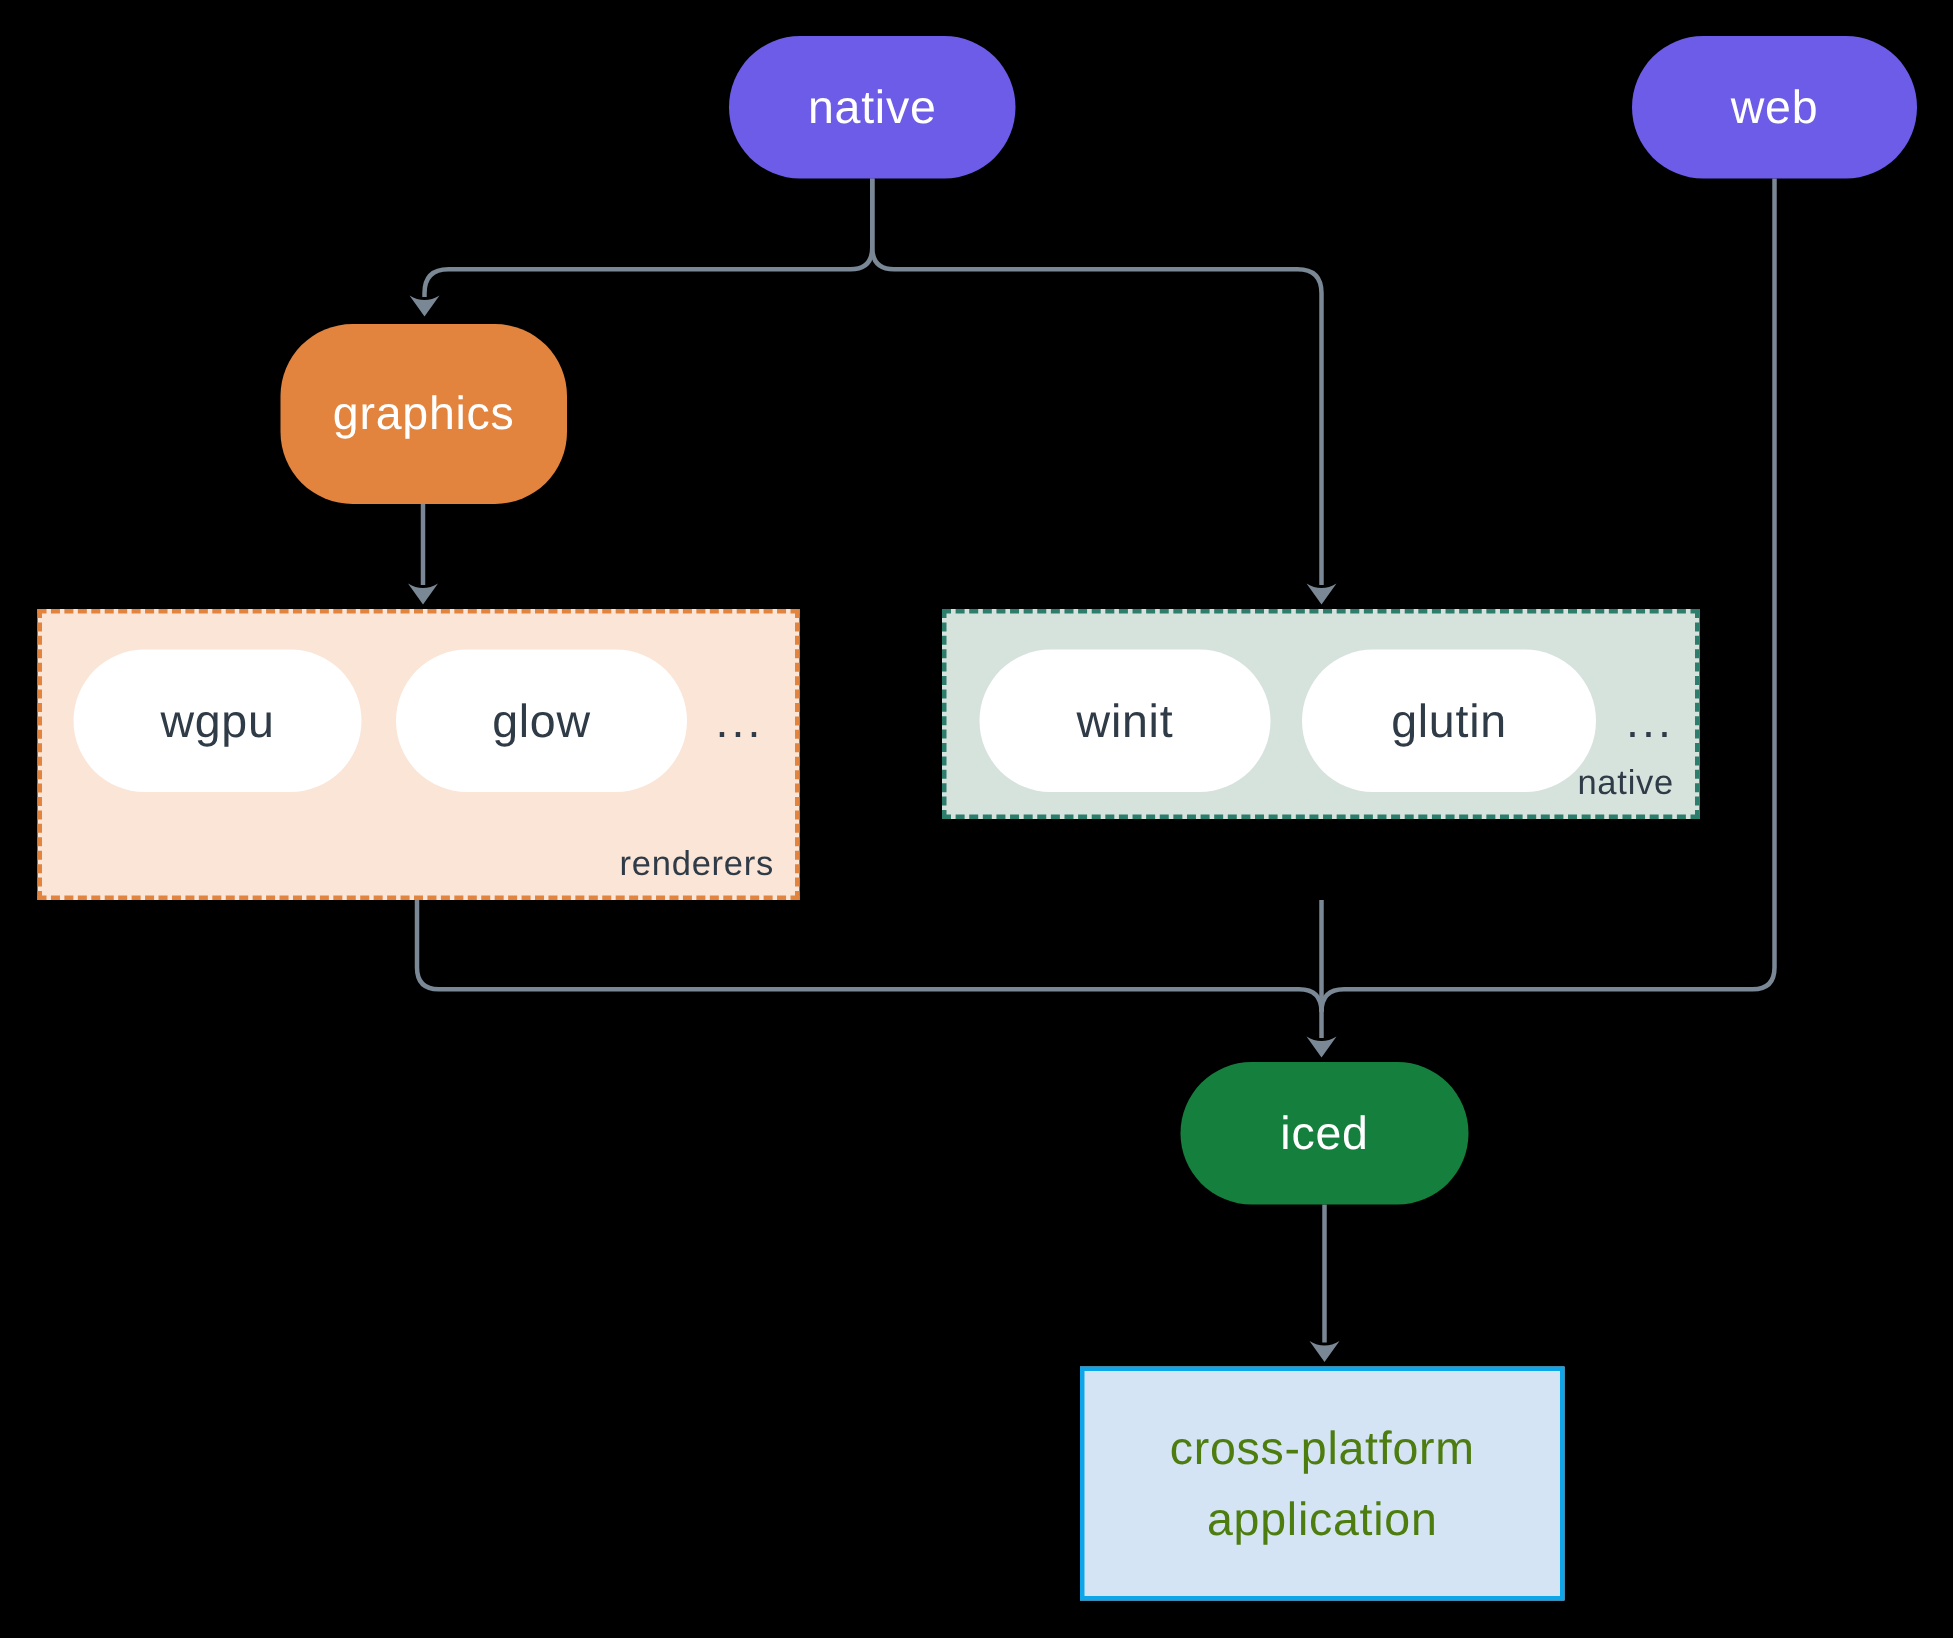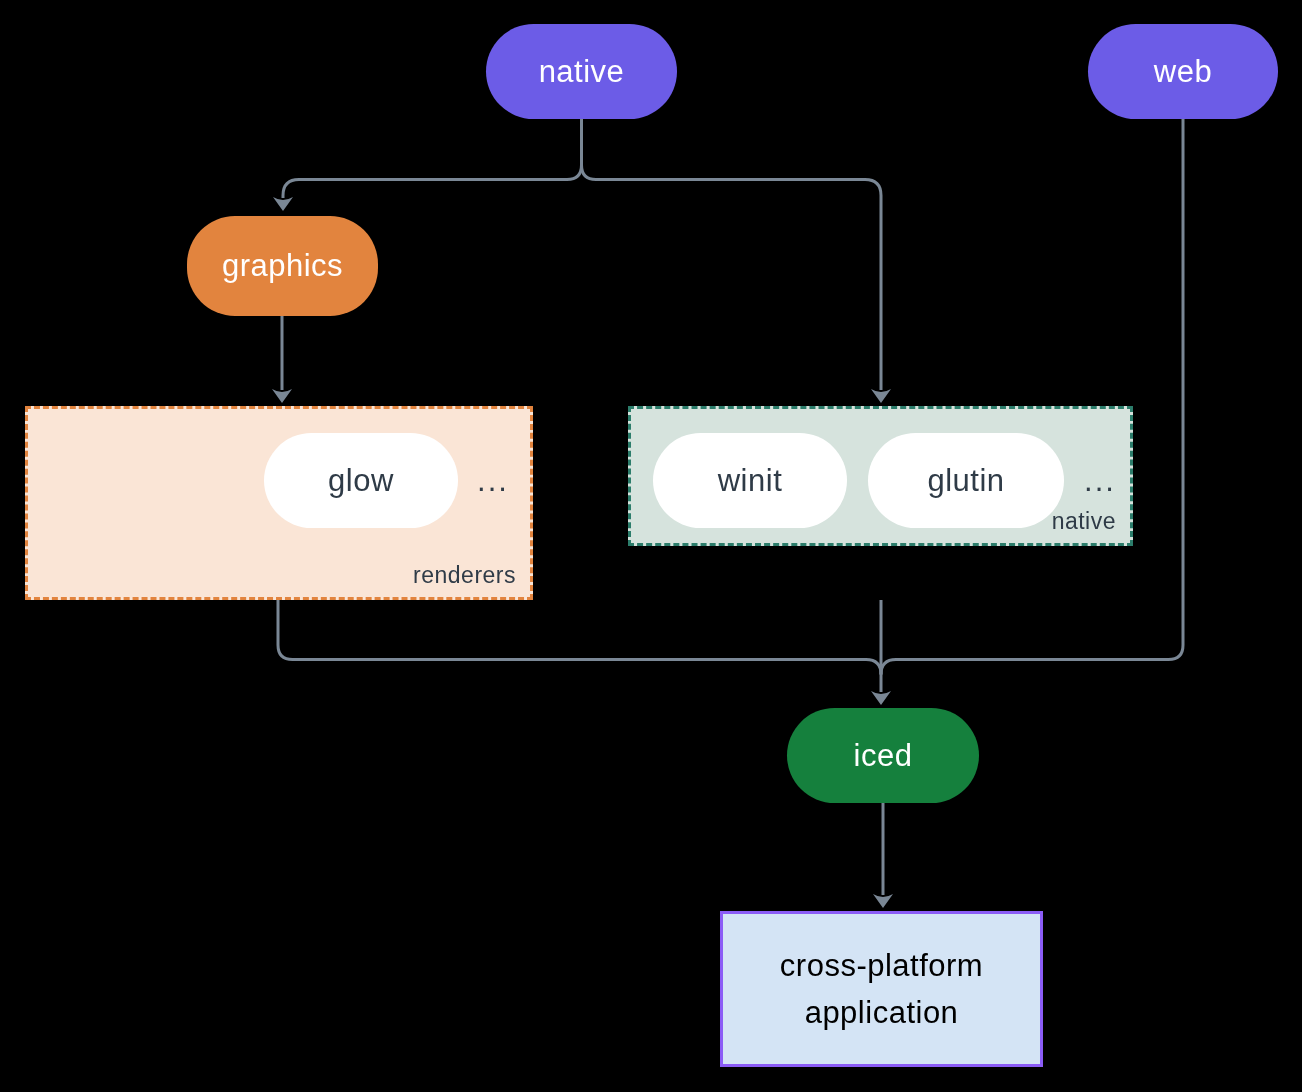--- a/index.html
+++ b/index.html
@@ -32,21 +32,21 @@
     font-size: 31px;
     letter-spacing: 0.5px;
   }
   .pill.purple { background: #6C5CE7; }
   .pill.orange { background: #E2843E; }
   .pill.blue   { background: #15803d; }
   .pill.white  { background: #FFFFFF; color: #2F3B47; }
 
   .node-native   { left: 486px; top: 24px;  width: 191px; height: 95px; }
   .node-web      { left: 1088px; top: 24px; width: 190px; height: 95px; }
-  .node-graphics { left: 187px; top: 216px; width: 191px; height: 100px; }
+  .node-graphics { left: 187px; top: 216px; width: 191px; height: 120px; }
   .node-iced     { left: 787px; top: 708px; width: 192px; height: 95px; }
 
   .groupbox {
     position: absolute;
     box-sizing: border-box;
     border-width: 3px;
     border-style: dashed;
   }
   .group-renderers {
     left: 25px; top: 406px; width: 508px; height: 194px;
@@ -82,26 +82,26 @@
     bottom: 8px;
     color: #2F3B47;
     font-size: 23px;
     letter-spacing: 0.5px;
   }
   .app-box {
     position: absolute;
     left: 720px; top: 911px; width: 323px; height: 156px;
     box-sizing: border-box;
     background: #D4E4F5;
-    border: 3px solid #8b5cf6;
+    border: 3px solid #0ea5e9;
     display: flex;
     flex-direction: column;
     align-items: center;
     justify-content: center;
-    color: #000000;
+    color: #4d7c0f;
     font-size: 31px;
     line-height: 47px;
     letter-spacing: 0.5px;
     text-align: center;
   }
 </style>
 </head>
 <body>
 
 <div class="stage">
@@ -138,20 +138,23 @@
 
   <div class="pill purple node-web">
     <span>web</span>
   </div>
 
   <div class="pill orange node-graphics">
     <span>graphics</span>
   </div>
 
   <div class="groupbox group-renderers">
+    <div class="pill white item-1">
+      <span>wgpu</span>
+    </div>
     <div class="pill white item-2">
       <span>glow</span>
     </div>
     <div class="ellipsis">...</div>
     <div class="group-label">renderers</div>
   </div>
 
   <div class="groupbox group-shells">
     <div class="pill white item-1">
       <span>winit</span>

